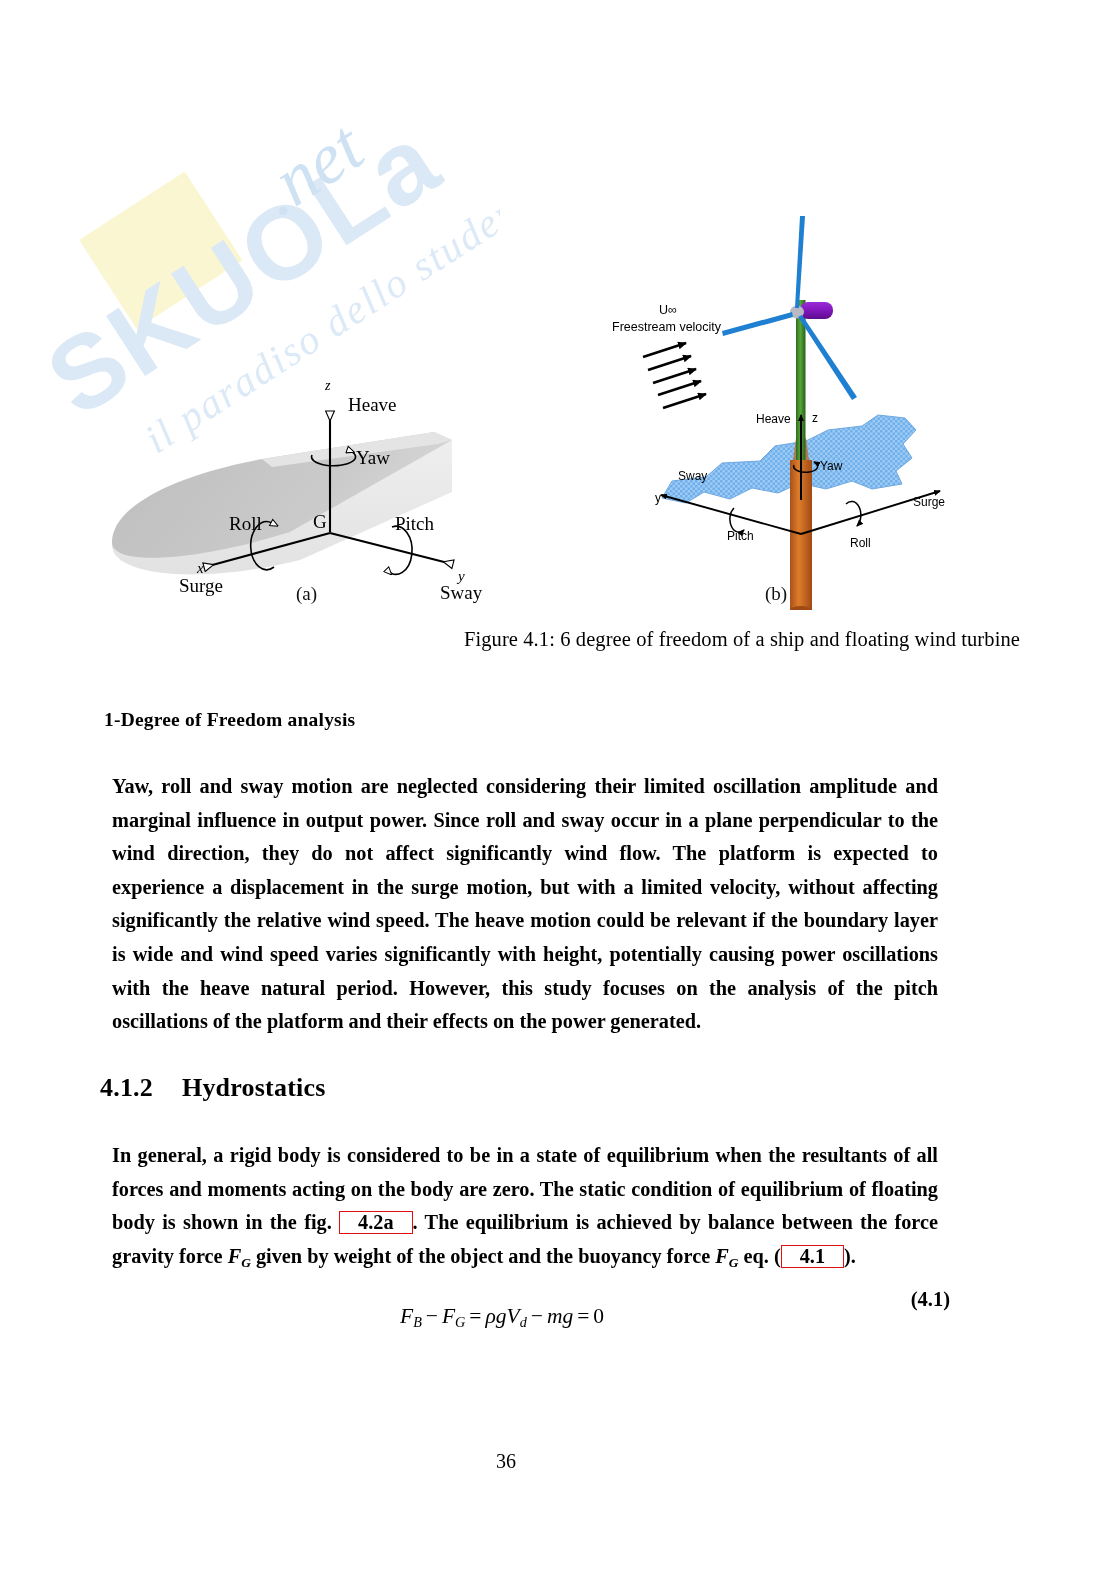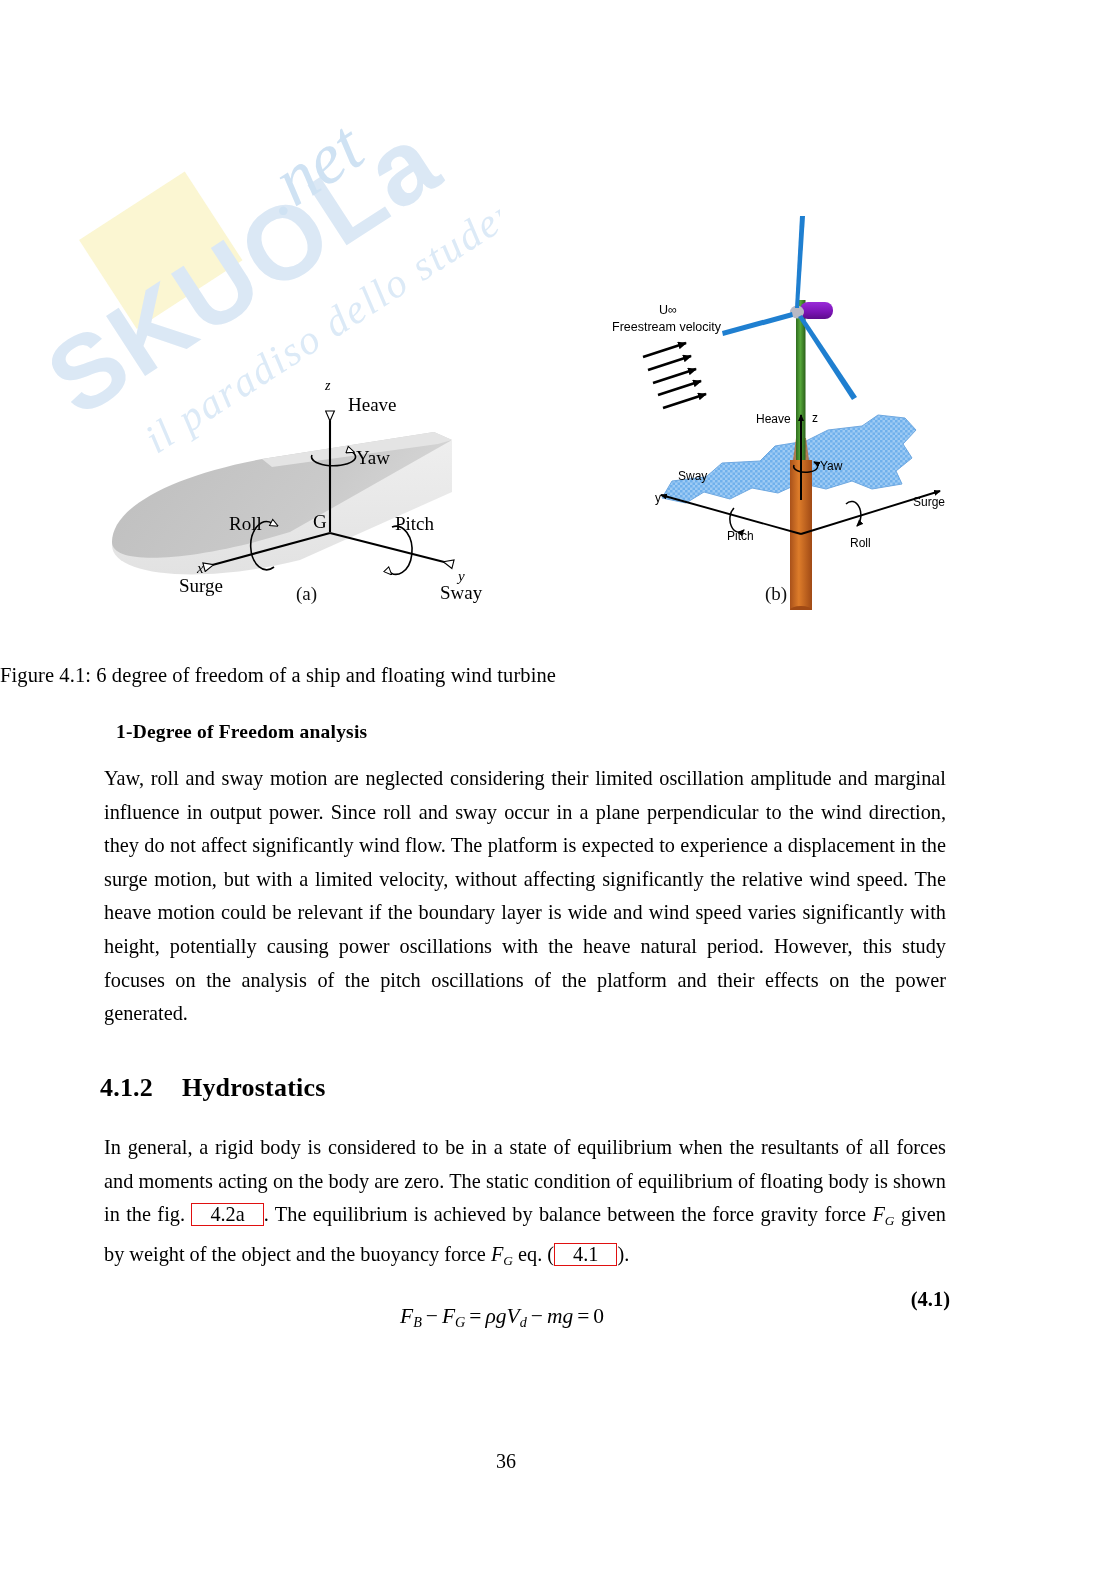--- a/index.html
+++ b/index.html
@@ -44,56 +44,57 @@
     font-size: 19px;
     font-family: "Liberation Serif", serif;
     color: #111;
   }
   #sub-caption-a { left: 296px; top: 583px; }
   #sub-caption-b { left: 765px; top: 583px; }
 
   #figure-caption {
     position: absolute;
     left: 0;
-    top: 664px;
+    top: 628px;
     width: 1020px;
-    text-align: left;
+    text-align: right;
     font-size: 20.5px;
     letter-spacing: 0.1px;
     z-index: 2;
   }
 
   
   .body-block {
     position: absolute;
     left: 100px;
     width: 850px;
     z-index: 2;
   }
   h3.sub-head {
     font-family: "Liberation Serif", serif;
     font-weight: bold;
     font-size: 19.5px;
-    margin: 16px;
+    margin: 4px;
     letter-spacing: 0.2px;
   }
   h2.sec-head {
     font-family: "Liberation Serif", serif;
     font-weight: bold;
     font-size: 26px;
     margin: 0;
     letter-spacing: 0.2px;
   }
   h2.sec-head .num { display: inline-block; min-width: 82px; }
   p.para {
-    margin: 4px;
+    margin: 12px;
     font-size: 20.3px;
     line-height: 33.6px;
     text-align: justify;
     text-justify: inter-word;
+    font-weight: bold;
   }
   .eqlink {
     border: 1.6px solid #e01010;
     padding: 0 18px;
     display: inline-block;
     line-height: 1.05;
   }
   var, .it { font-style: italic; font-family: "Liberation Serif", serif; }
   sub { font-size: 0.66em; font-style: italic; vertical-align: -0.28em; }
 

